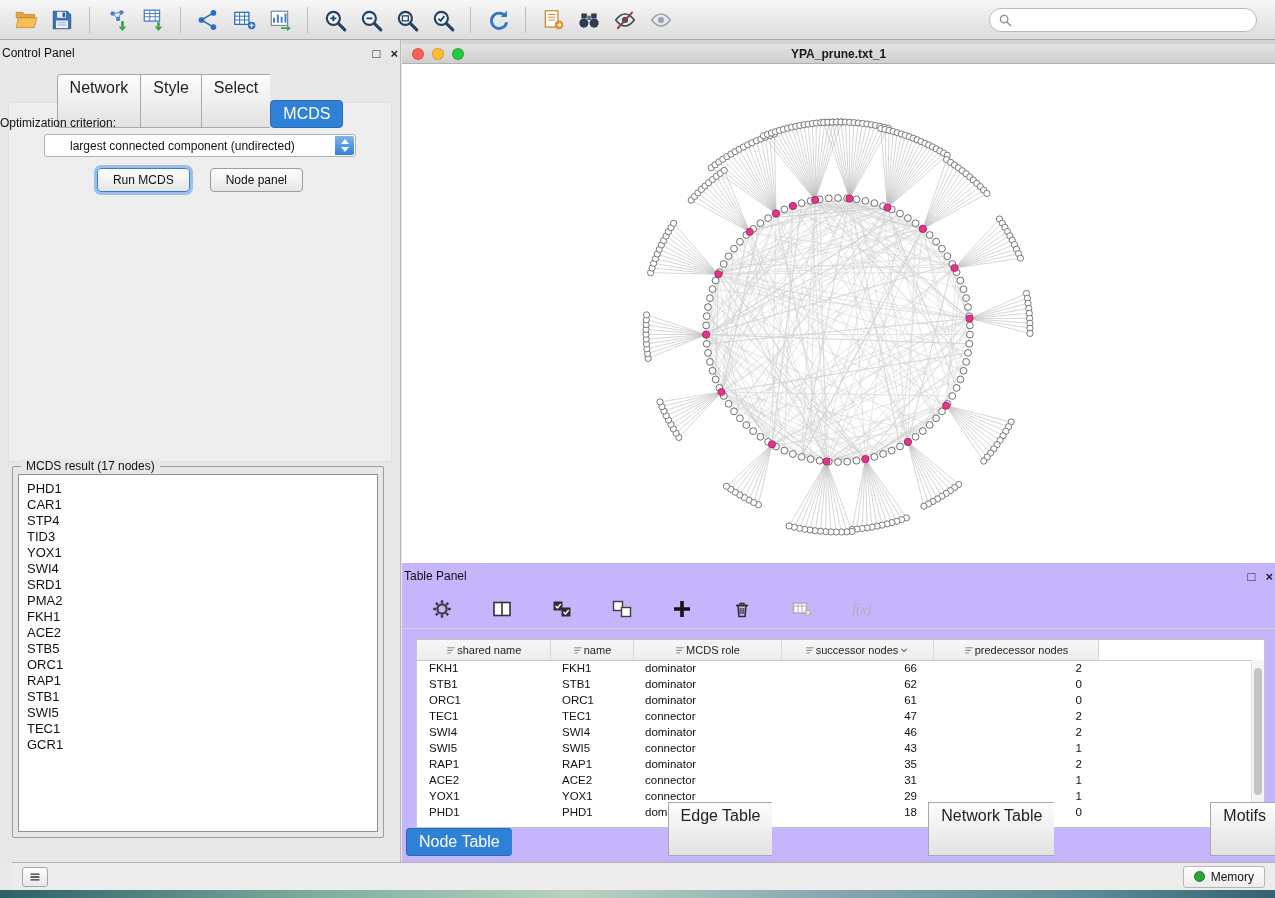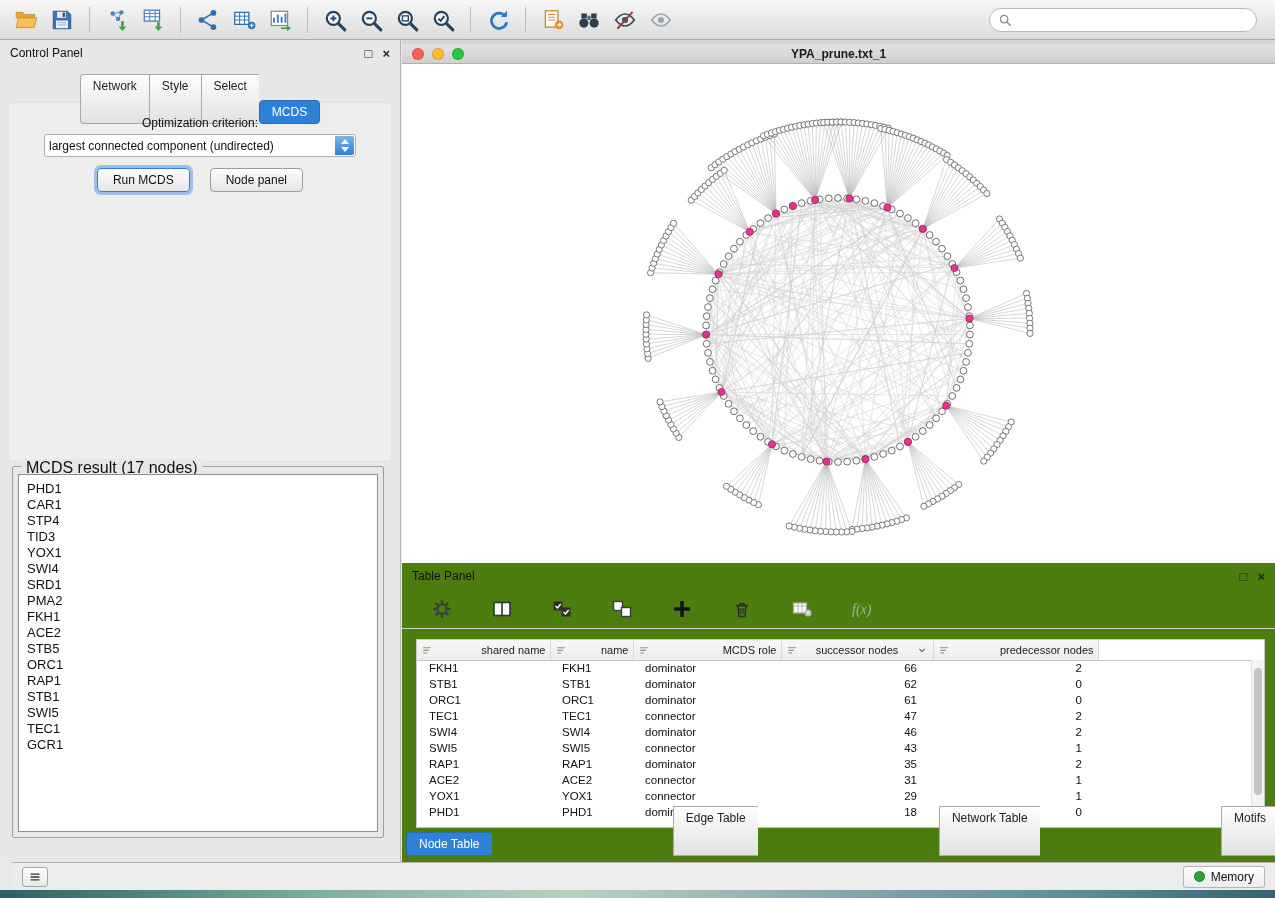--- a/index.html
+++ b/index.html
@@ -14,68 +14,68 @@
   .icn{width:30px;height:30px;display:flex;align-items:center;justify-content:center;margin:0 3px;border-radius:3px;}
   .icn svg{width:24px;height:24px;}
   .sep{width:1px;height:26px;background:#bdbdbd;margin:0 9px;}
   .searchbox{position:absolute;right:18px;top:8px;width:268px;height:24px;background:#fff;
     border:1px solid #b9b9b9;border-radius:12px;display:flex;align-items:center;padding:0 8px;}
   .searchbox svg{width:15px;height:15px;flex:0 0 auto;}
   .searchbox input{border:none;outline:none;flex:1;font-size:12px;margin-left:5px;background:transparent;}
 
   
   .control-panel{position:absolute;left:0;top:40px;width:401px;bottom:36px;background:#e7e7e7;border-right:1px solid #b5b5b5;}
-  .panel-header{height:26px;display:flex;align-items:center;padding:0 10px;font-size:12px;color:#111;}
+  .panel-header{height:26px;display:flex;align-items:center;padding:0 2px;font-size:12px;color:#111;}
   .win-btns{margin-left:auto;display:flex;gap:10px;align-items:center;}
   .win-btn{font-size:13px;color:#222;line-height:1;cursor:default;font-weight:bold;}
   .tab-page{position:absolute;left:8px;right:8px;top:62px;height:360px;background:#eeeeee;border:1px solid #e2e2e2;}
   .cp-tabs{position:absolute;top:34px;left:0;width:100%;display:flex;justify-content:center;}
-  .tabbtn{font-size:12px;padding:4px 12px;background:linear-gradient(#fdfdfd,#e2e2e2);
+  .tabbtn{font-size:16px;padding:4px 12px;background:linear-gradient(#fdfdfd,#e2e2e2);
     border:1px solid #a8a8a8;border-right:none;color:#222;}
   .tabbtn:first-child{border-radius:4px 0 0 4px;}
   .tabbtn:last-child{border-right:1px solid #a8a8a8;border-radius:0 4px 4px 0;}
   .tabbtn.active{background:var(--accent);border-color:var(--accent-dark);color:#fff;border-radius:4px;margin-top:26px;}
-  .opt-label{position:absolute;top:76px;left:0;width:100%;text-align:center;font-size:12px;color:#111;}
+  .opt-label{position:absolute;top:76px;left:0;width:100%;text-align:left;font-size:12px;color:#111;}
   .criterion{position:absolute;left:44px;top:94px;width:312px;height:23px;background:#fff;
-    border:1px solid #b0b0b0;border-radius:3px;font-size:12px;display:flex;align-items:center;padding-left:4px;color:#111;}
+    border:1px solid #b0b0b0;border-radius:3px;font-size:12px;display:flex;align-items:center;padding-left:25px;color:#111;}
   .stepper{position:absolute;right:1px;top:1px;bottom:1px;width:19px;
     background:linear-gradient(var(--accent-light),var(--accent));border-radius:0 2px 2px 0;
     display:flex;flex-direction:column;align-items:center;justify-content:center;gap:3px;}
   .tri-up{width:0;height:0;border-left:4px solid transparent;border-right:4px solid transparent;border-bottom:5px solid #fff;}
   .tri-dn{width:0;height:0;border-left:4px solid transparent;border-right:4px solid transparent;border-top:5px solid #fff;}
   .cp-buttons{position:absolute;top:128px;left:0;width:100%;display:flex;justify-content:center;gap:20px;}
   .btn{font-size:12px;padding:4px 15px;background:linear-gradient(#fefefe,#e5e5e5);
     border:1px solid #9c9c9c;border-radius:4px;color:#111;}
   .btn.focused{box-shadow:0 0 0 3px var(--focus-ring);border-color:var(--accent);}
   .result-box{position:absolute;left:12px;right:16px;top:426px;bottom:24px;border:1px solid #9e9e9e;border-radius:2px;}
-  .result-legend{position:absolute;top:-8px;left:8px;background:#e7e7e7;padding:0 5px;font-size:16px;color:#111;}
+  .result-legend{position:absolute;top:-8px;left:8px;background:#e7e7e7;padding:0 5px;font-size:12px;color:#111;}
   .result-inner{position:absolute;left:5px;right:5px;top:7px;bottom:5px;background:#fff;border:1px solid #8f8f8f;overflow:hidden;}
   .result-list{padding:6px 8px;font-size:13px;line-height:16px;color:#111;}
   .result-item{height:16px;}
 
   
   .right-bg{position:absolute;left:402px;top:40px;right:0;bottom:36px;background:#d4d4d4;}
   .net-window{position:absolute;left:402px;top:44px;right:0;height:519px;background:#fff;}
   .net-titlebar{height:20px;background:linear-gradient(#e3e3e3,#cfcfcf);border-bottom:1px solid #b0b0b0;
     position:relative;display:flex;align-items:center;justify-content:center;font-size:12px;font-weight:bold;color:#1a1a1a;}
   .lights{position:absolute;left:10px;top:4px;display:flex;gap:8px;}
   .light{width:12px;height:12px;border-radius:50%;border:1px solid rgba(0,0,0,.15);}
   #net-svg{display:block;background:#fff;}
 
   
-  .table-panel{position:absolute;left:402px;top:563px;right:0;bottom:36px;background:#4d7c0f;}
+  .table-panel{position:absolute;left:402px;top:563px;right:0;bottom:36px;background:#c4b5fd;}
   .tp-toolbar{position:absolute;left:0;top:26px;right:0;height:40px;display:flex;align-items:center;
     gap:28px;padding-left:24px;border-bottom:1px solid #d2d2d2;}
   .tp-toolbar .icn{width:26px;height:26px;}
   .tp-toolbar .icn svg{width:22px;height:22px;}
   .tablewrap{position:absolute;left:14px;right:10px;top:76px;bottom:34px;background:#fff;border:1px solid #c6c6c6;overflow:hidden;}
   table{border-collapse:collapse;table-layout:fixed;width:100%;}
   thead th{height:20px;background:linear-gradient(#f7f7f7,#ededed);border-right:1px solid #d8d8d8;border-bottom:1px solid #c9c9c9;
     font-size:11px;font-weight:normal;color:#222;padding:0 4px;white-space:nowrap;overflow:hidden;}
-  thead th .thflex{display:flex;align-items:center;justify-content:space-between;gap:0;}
+  thead th .thflex{display:flex;align-items:center;justify-content:center;gap:0;}
   thead th.filler{border-right:none;background:#fff;border-bottom:1px solid #c9c9c9;}
   .sorticn{width:12px;height:12px;flex:0 0 auto;}
   .chev{width:12px;height:12px;flex:0 0 auto;}
   tbody td{height:16px;font-size:11.5px;color:#111;padding:0 6px 0 12px;white-space:nowrap;overflow:hidden;}
   tbody td.num{text-align:right;padding-right:16px;}
   .vscroll{position:absolute;right:0;top:20px;bottom:0;width:13px;background:#f4f4f4;border-left:1px solid #e0e0e0;}
   .vthumb{position:absolute;left:2px;right:2px;top:8px;height:76%;background:#c5c5c5;border-radius:6px;}
   .tp-tabs{position:absolute;bottom:6px;left:4px;width:100%;display:flex;justify-content:space-between;}
 
   

